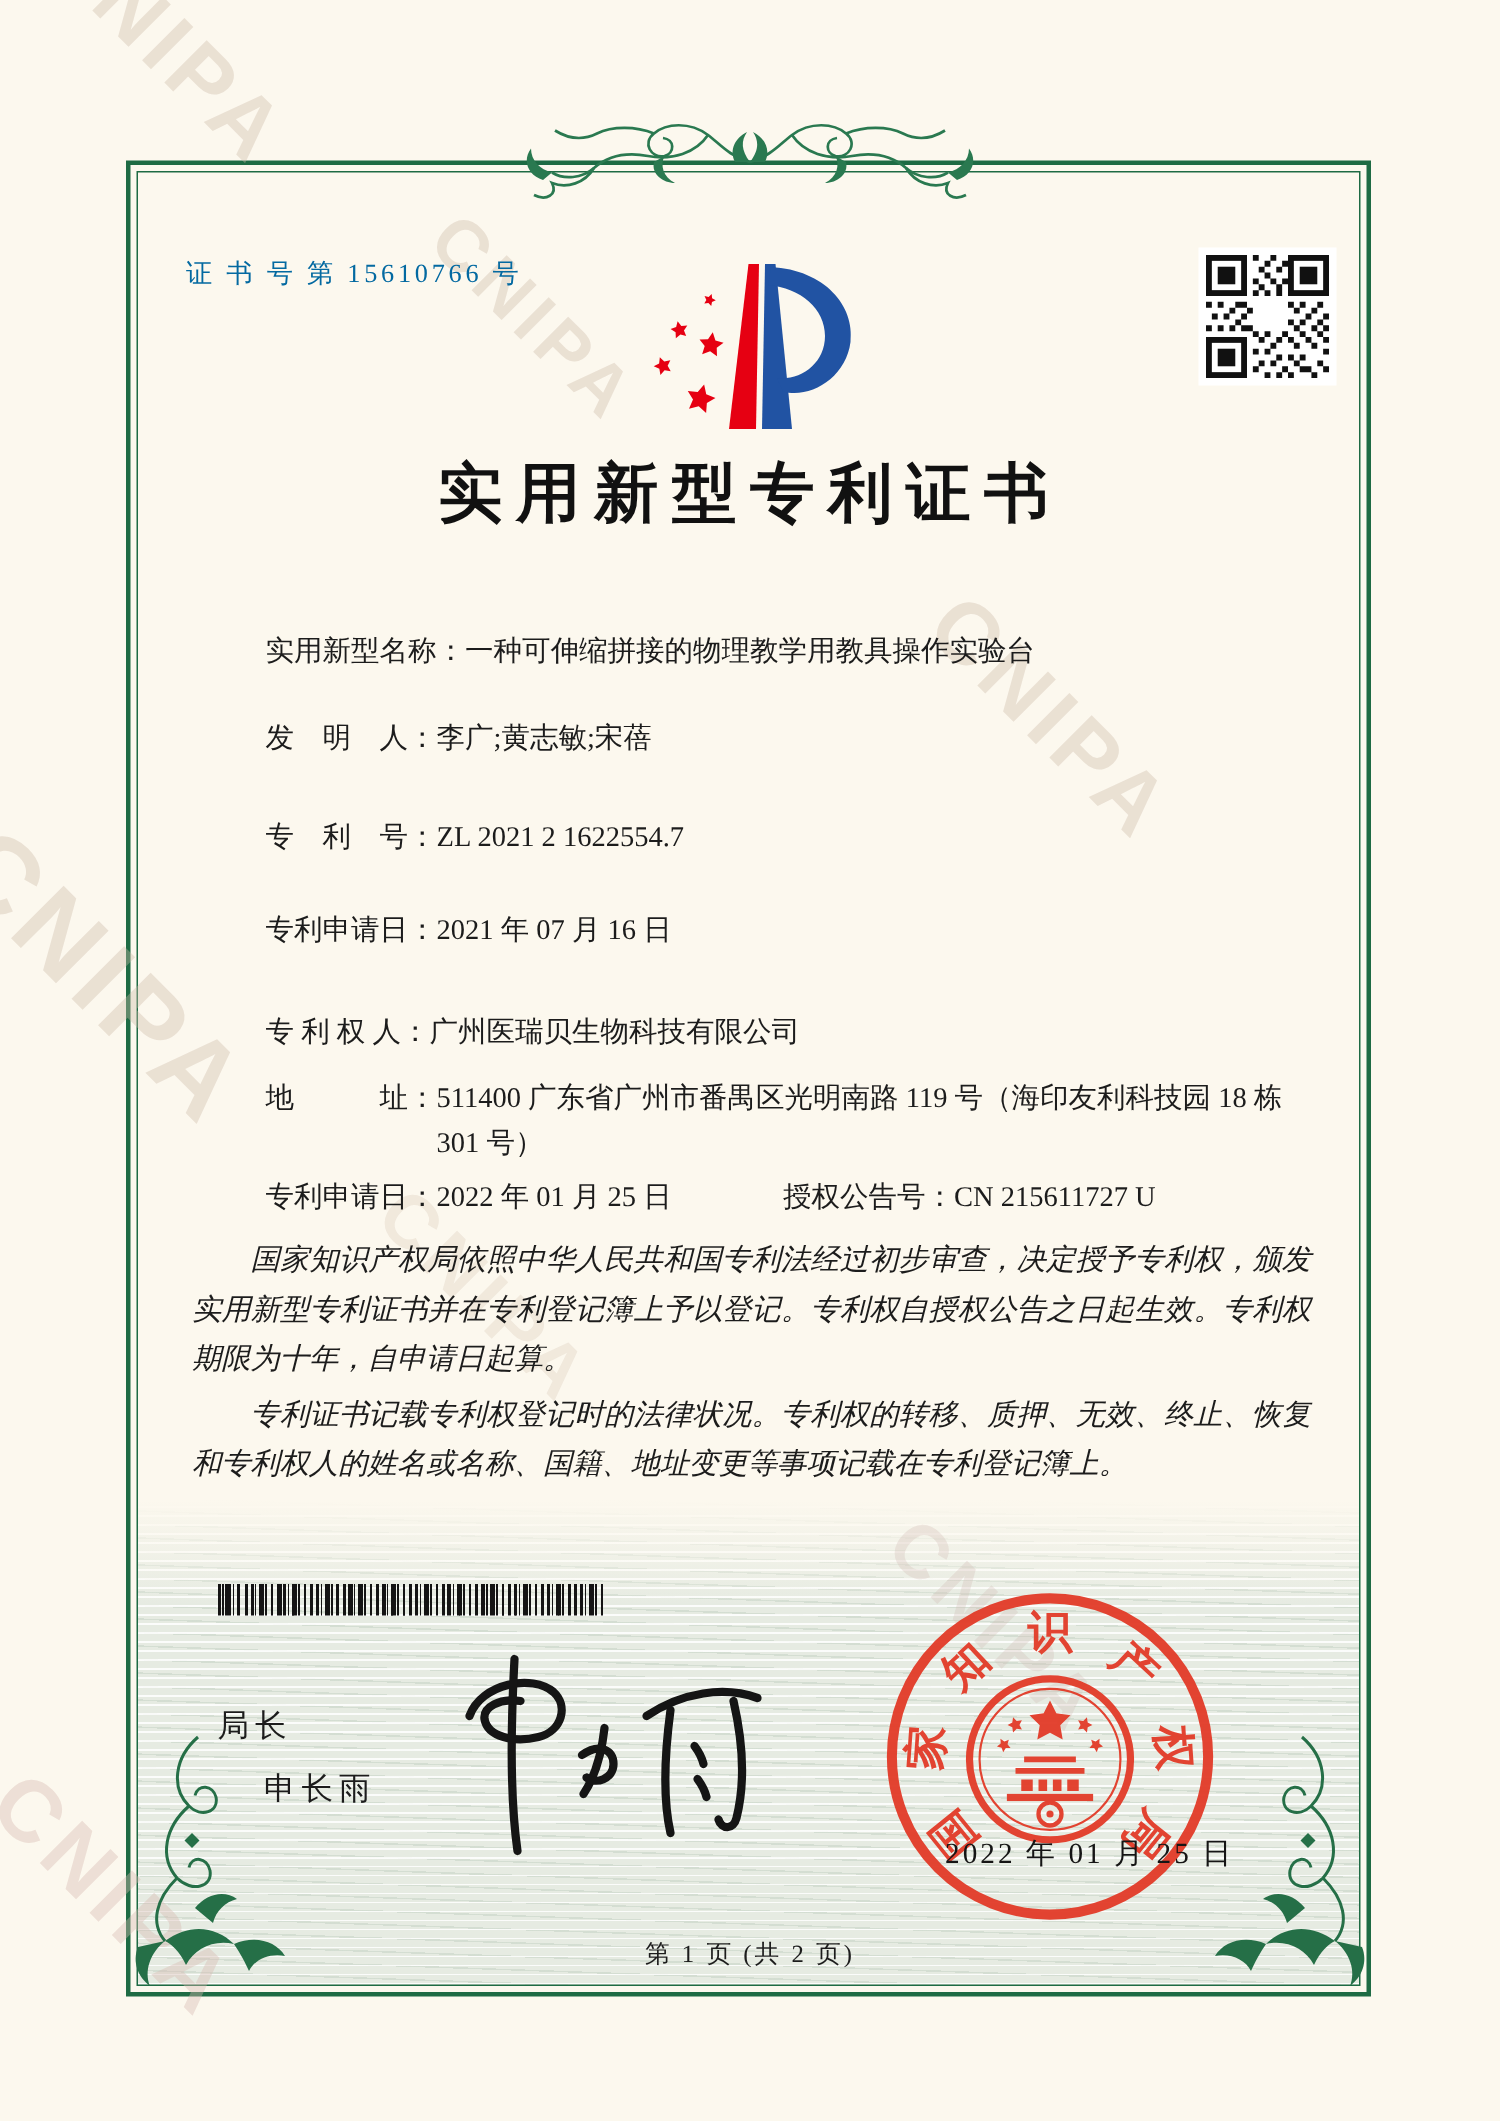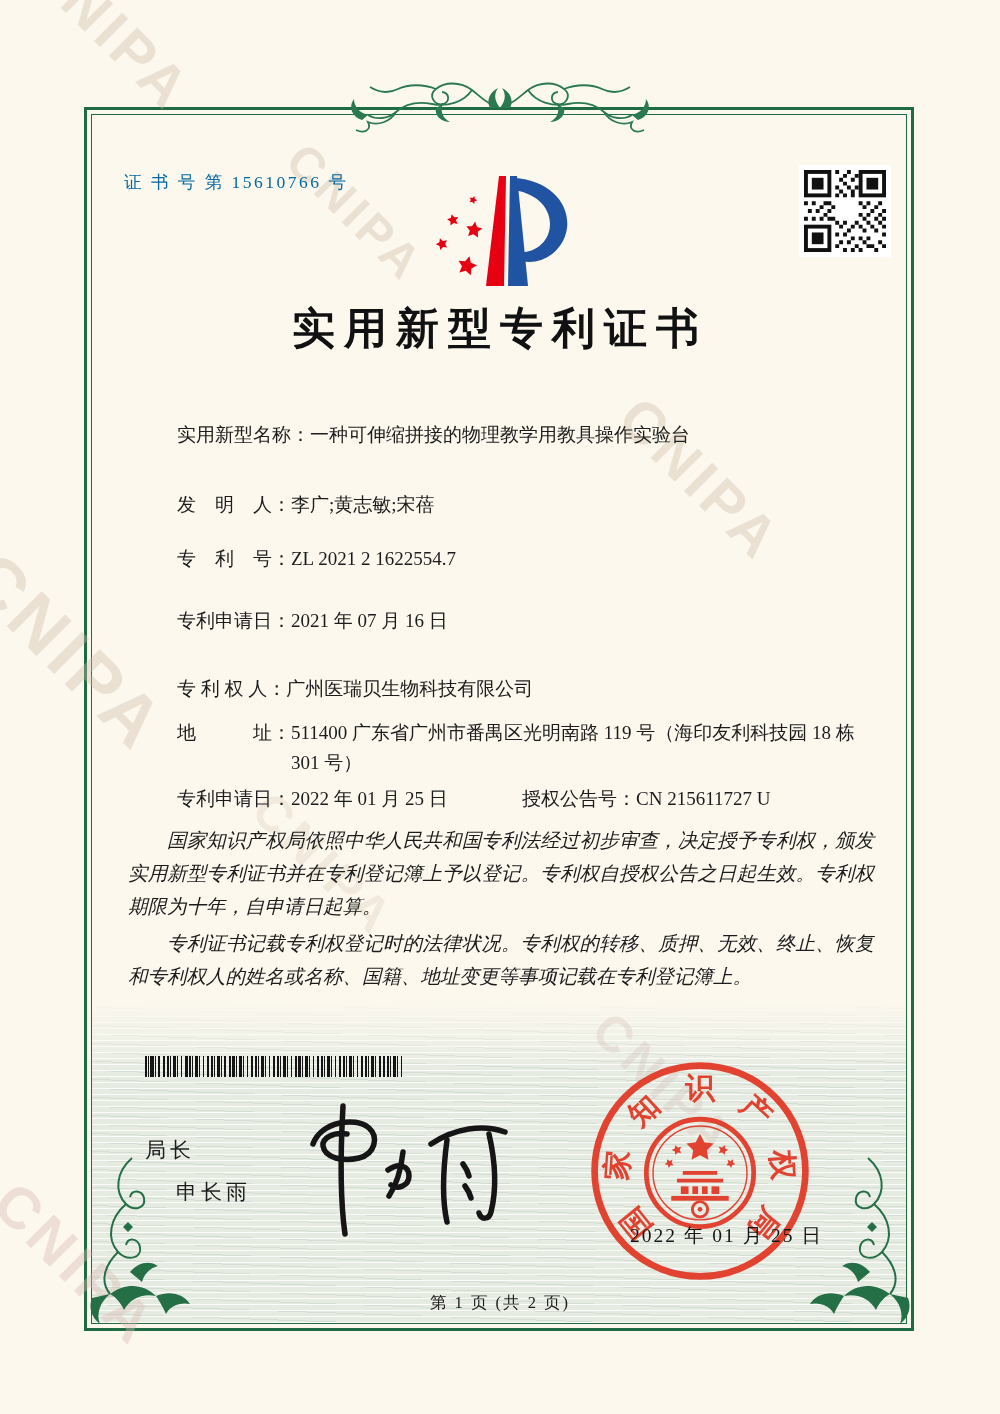--- a/index.html
+++ b/index.html
@@ -204,21 +204,21 @@
     </g>
   </svg>
 
   <div class="title">实用新型专利证书</div>
 
   <div class="fields">
     <div class="frow" style="top:0;">
       <span class="flabel">实用新型名称：</span>
       <span class="fvalue">一种可伸缩拼接的物理教学用教具操作实验台</span>
     </div>
-    <div class="frow" style="top:70px;">
+    <div class="frow" style="top:58px;">
       <span class="flabel">发　明　人：</span>
       <span class="fvalue">李广;黄志敏;宋蓓</span>
     </div>
     <div class="frow" style="top:124px;">
       <span class="flabel">专　利　号：</span>
       <span class="fvalue">ZL 2021 2 1622554.7</span>
     </div>
     <div class="frow" style="top:186px;">
       <span class="flabel">专利申请日：</span>
       <span class="fvalue">2021 年 07 月 16 日</span>

